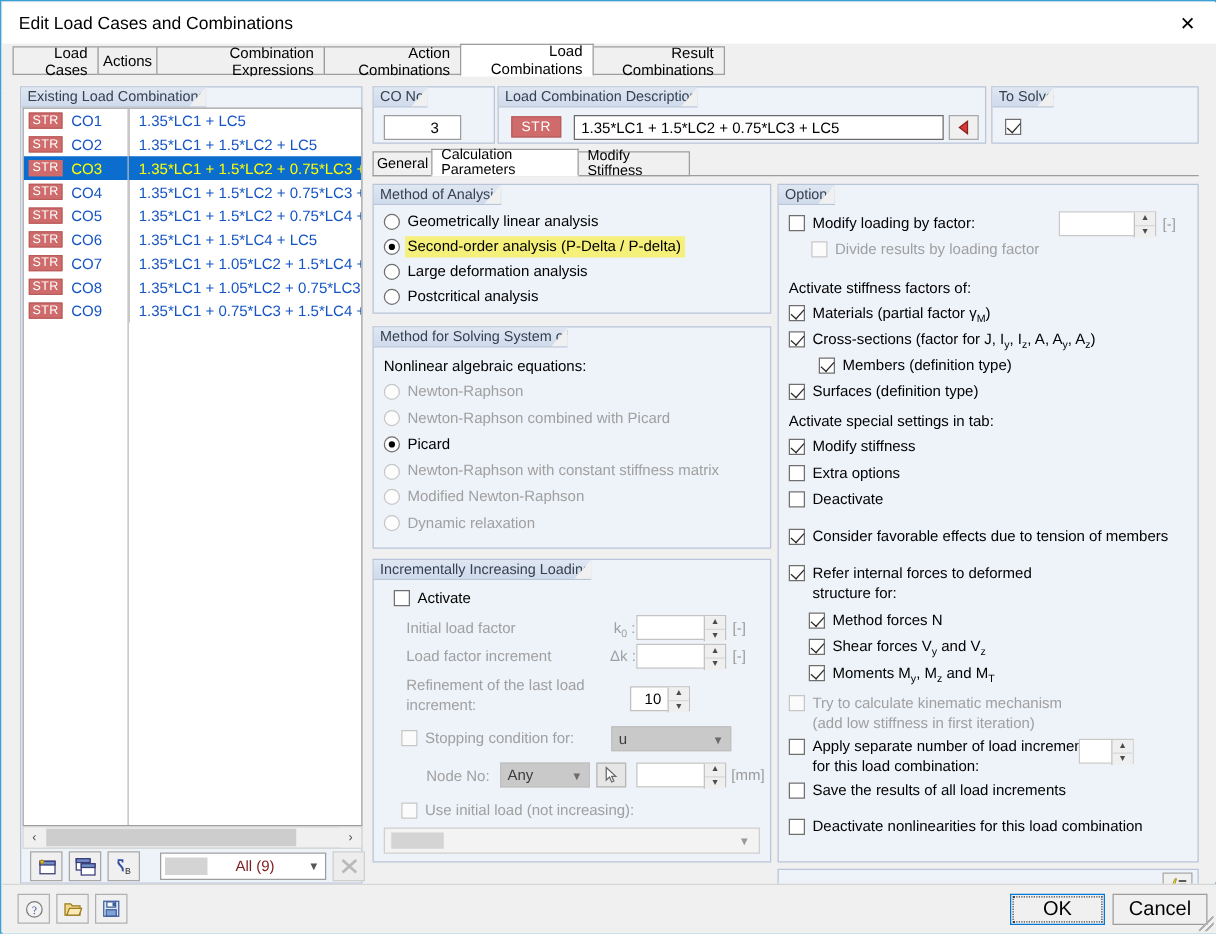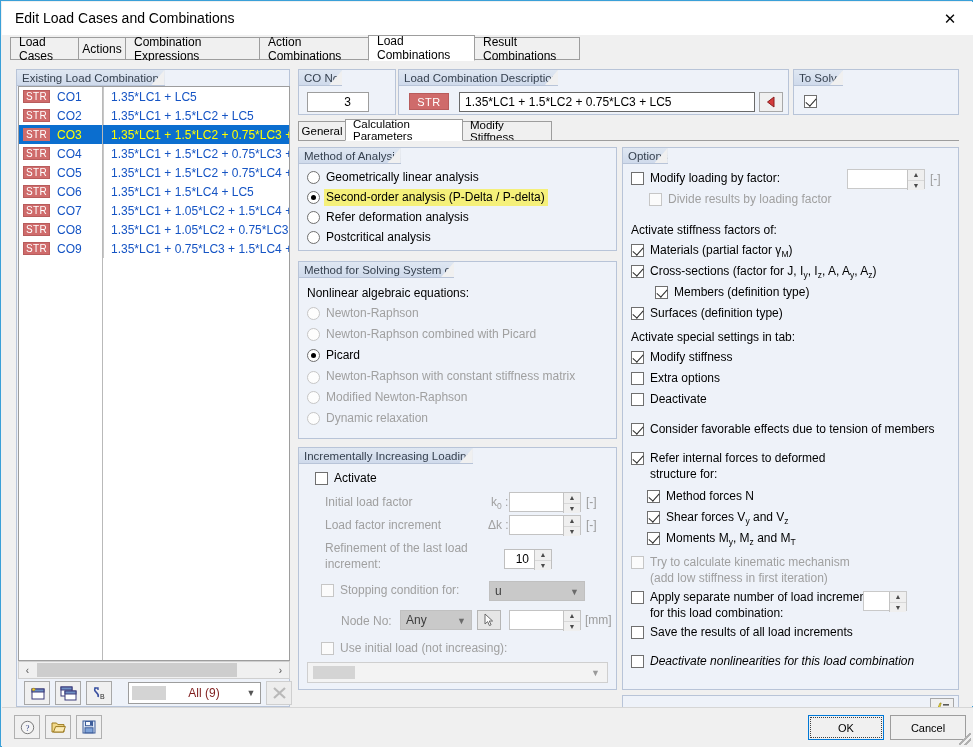--- a/index.html
+++ b/index.html
@@ -29,20 +29,21 @@
   }
   .closebtn{
     position:absolute;right:0px;top:0px;width:46px;height:33px;
     display:flex;align-items:center;justify-content:center;
     font-size:15px;color:#000;cursor:pointer;background:#fff;
   }
   
   .tabstrip{
     position:absolute;left:1px;top:34px;width:971px;height:40px;
     background:#f0f0f0;
+    text-align:right;
   }
   .tabstrip:after{
     content:"";position:absolute;left:0;bottom:0;width:971px;height:1px;
     background:#9d9d9d;
   }
   .tab{
     position:absolute;top:2px;height:23px;
     background:#f0f0f0;
     border:1px solid #9d9d9d;
     box-sizing:border-box;
@@ -281,21 +282,21 @@
   }
   .bbtn{
     position:absolute;top:7px;width:26px;height:24px;
     background:#f0f0f0;border:1px solid #b0b0b0;box-sizing:border-box;
     display:flex;align-items:center;justify-content:center;cursor:pointer;
   }
   .dlgbtn{
     position:absolute;top:7px;height:25px;width:76px;
     background:#f0f0f0;border:1px solid #9d9d9d;box-sizing:border-box;
     display:flex;align-items:center;justify-content:center;
-    font-size:11px;cursor:pointer;
+    font-size:16px;cursor:pointer;
   }
   .dlgbtn.def{border:1px solid #0078d7;outline:1px dotted #404040;outline-offset:-3px;}
   .grip{
     position:absolute;right:2px;bottom:2px;width:12px;height:12px;
     background:
       linear-gradient(135deg,transparent 45%,#b0b0b0 45%,#b0b0b0 55%,transparent 55%),
       linear-gradient(135deg,transparent 70%,#b0b0b0 70%,#b0b0b0 80%,transparent 80%);
   }
   svg{display:block;}
 </style>
@@ -479,21 +480,21 @@
         <span class="lbl">Geometrically linear analysis</span>
       </div>
 
       <div class="optrow" style="left:8px;top:43px;">
         <span class="radio on"></span>
         <span class="lbl hl">Second-order analysis (P-Delta / P-delta)</span>
       </div>
 
       <div class="optrow" style="left:8px;top:63px;">
         <span class="radio"></span>
-        <span class="lbl">Refer deformation analysis</span>
+        <span class="lbl">Large deformation analysis</span>
       </div>
 
       <div class="optrow" style="left:8px;top:83px;">
         <span class="radio"></span>
         <span class="lbl">Postcritical analysis</span>
       </div>
     </div>
 
     <div class="grp" id="method-solving">
       <div class="grphdr">
@@ -713,21 +714,21 @@
           <span class="s top">▲</span>
           <span class="s">▼</span>
         </span>
       </div>
 
       <div class="optrow" style="left:8px;top:478px;">
         <span class="chk"></span>
         <span class="lbl">Save the results of all load increments</span>
       </div>
 
-      <div class="optrow" style="left:8px;top:507px;font-style:italic;">
+      <div class="optrow" style="left:8px;top:507px;">
         <span class="chk"></span>
         <span class="lbl">Deactivate nonlinearities for this load combination</span>
       </div>
     </div>
 
     <div class="grp" style="left:620px;top:634px;width:337px;height:29px;">
       <div class="zbtn" style="position:absolute;right:4px;top:2px;width:24px;height:22px;background:#f0f0f0;border:1px solid #a8a8a8;box-sizing:border-box;display:flex;align-items:center;justify-content:center;cursor:pointer;">
         <span>
           <svg width="15" height="15" viewBox="0 0 15 15">
             <path d="M5 1 L2 8 L4.3 8 L3 14 L7 6 L4.7 6 L6.2 1 Z" fill="#f6e032" stroke="#8a7a12" stroke-width=".6"></path>

